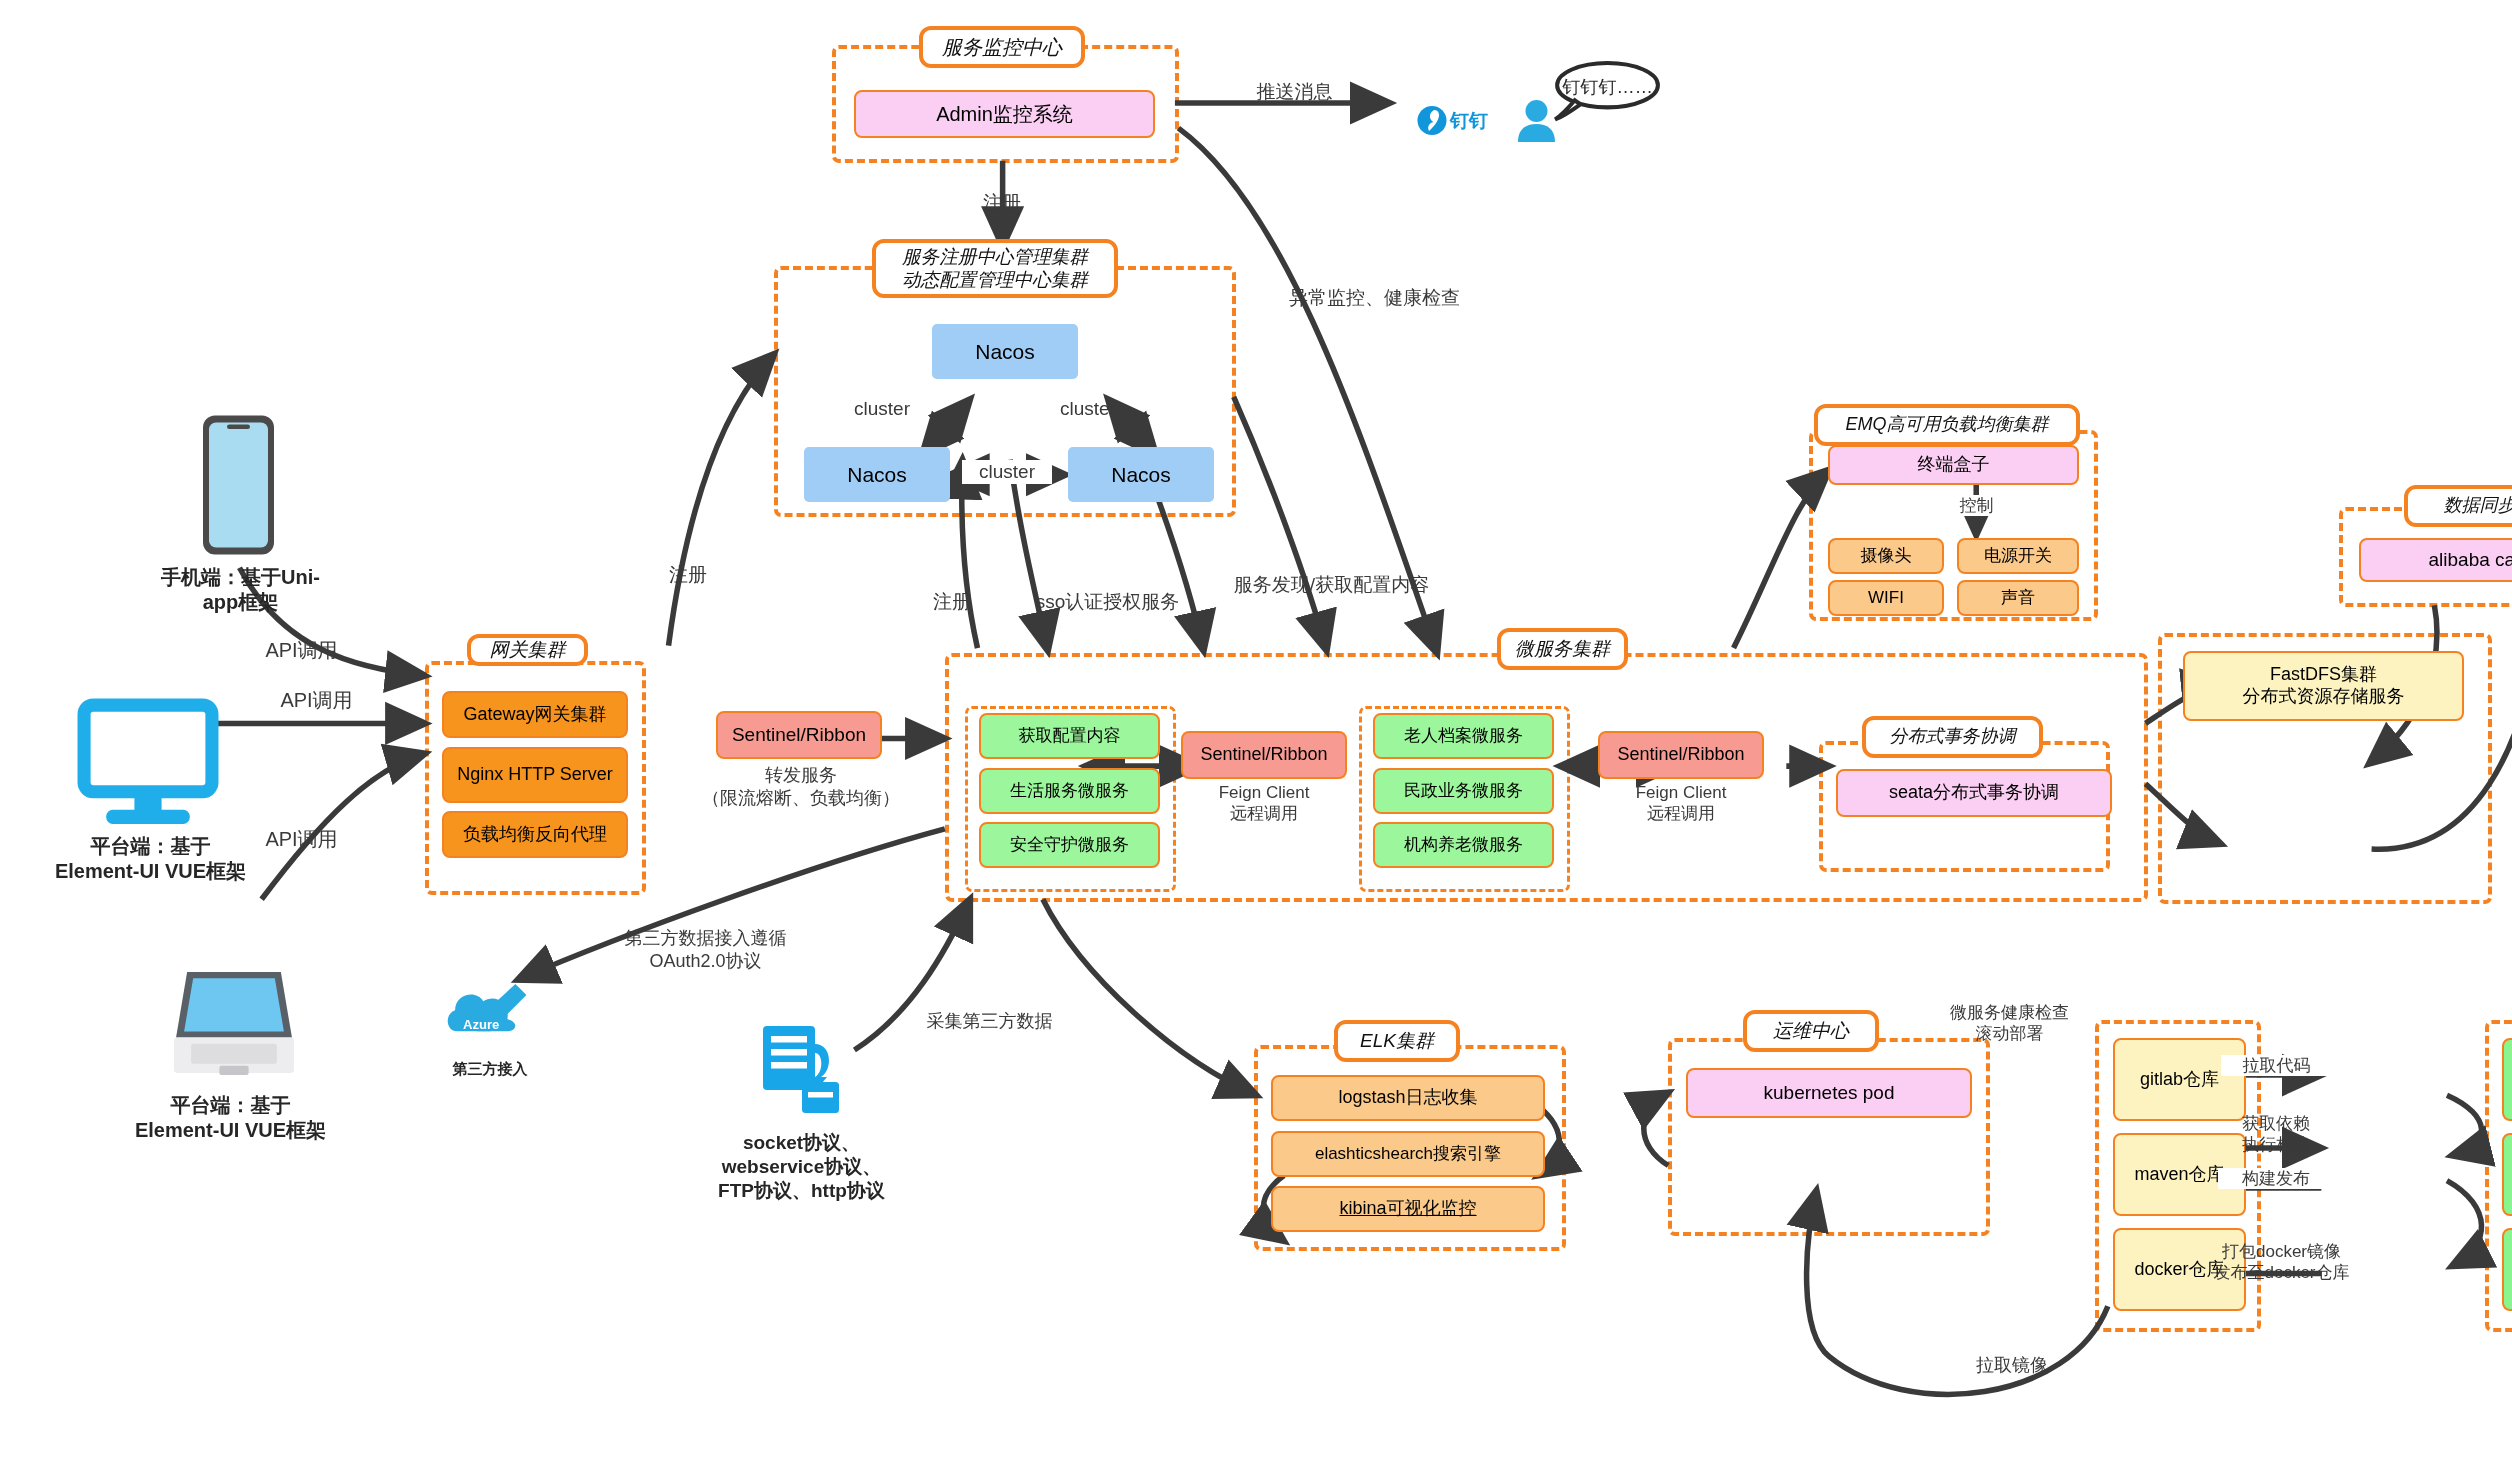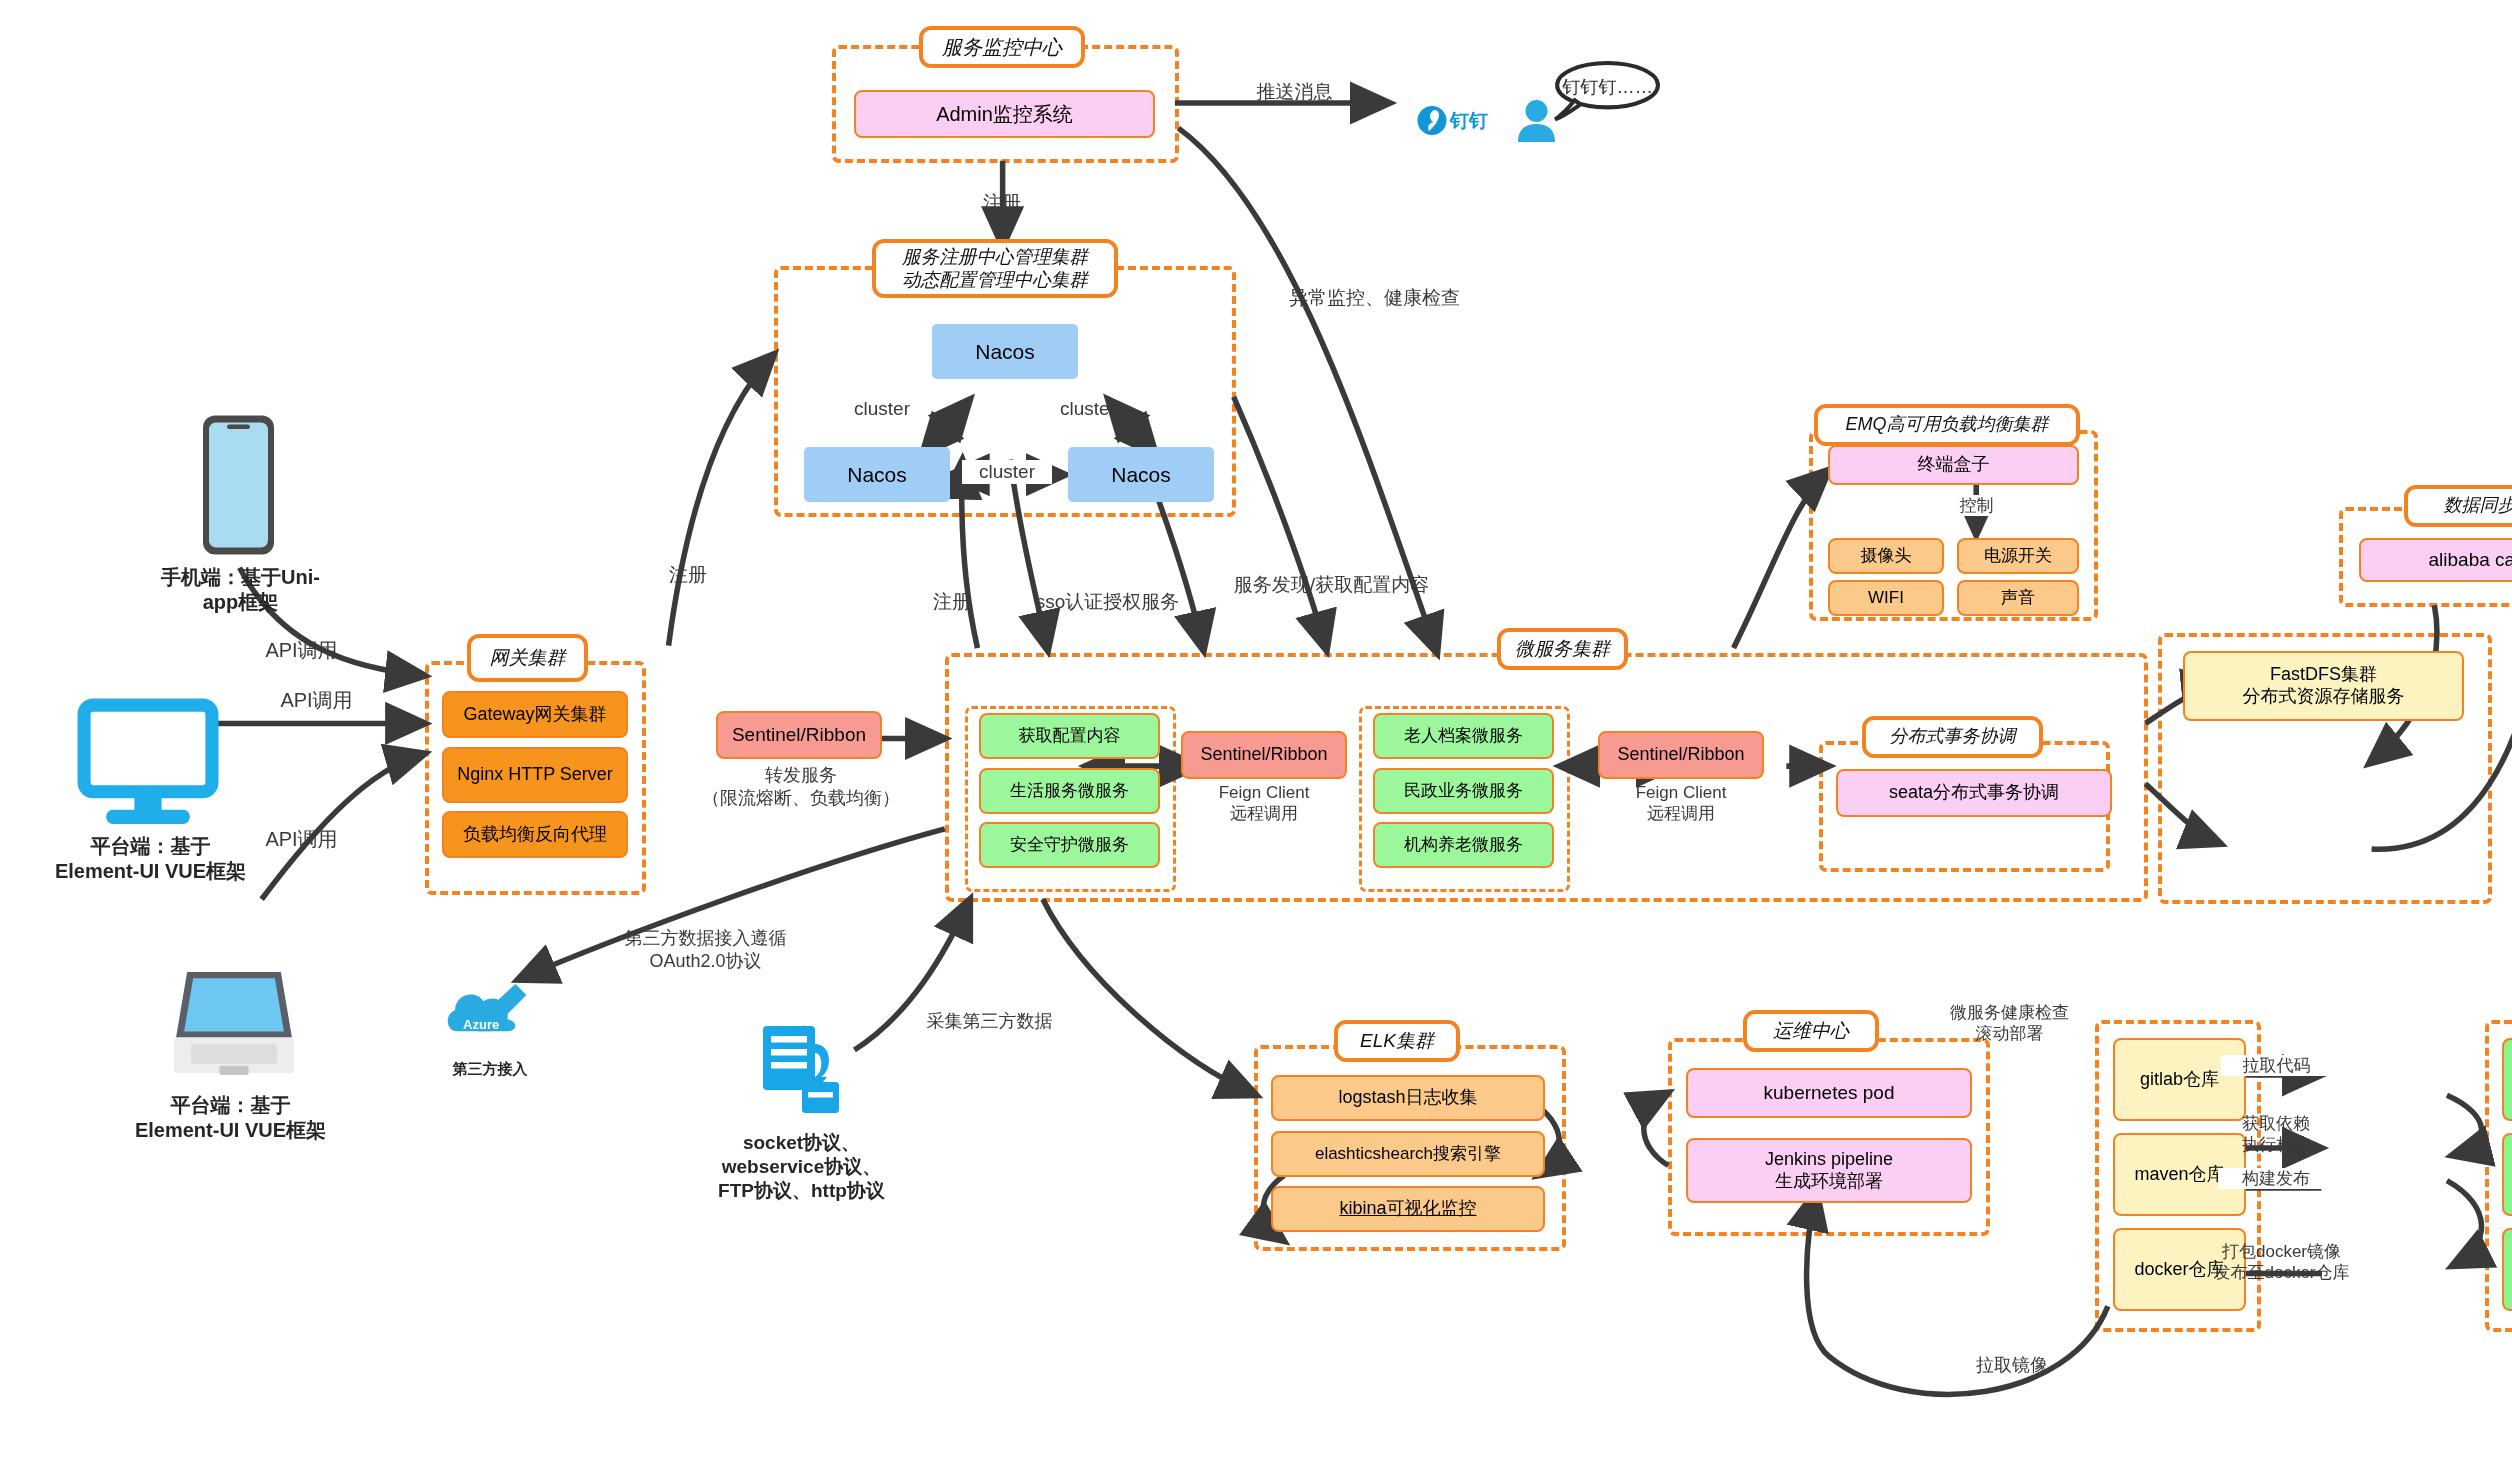--- a/index.html
+++ b/index.html
@@ -213,21 +213,21 @@
   <div class="cap" style="left:90px;top:1093px;width:281px;font-size:20px;">
     <div>平台端：基于</div>
     <div>Element-UI VUE框架</div>
   </div>
 
   <div class="lbl" style="left:236px;top:638px;width:131px;font-size:20px;">API调用</div>
   <div class="lbl" style="left:251px;top:688px;width:131px;font-size:20px;">API调用</div>
   <div class="lbl" style="left:236px;top:827px;width:131px;font-size:20px;">API调用</div>
 
   <div class="grp" style="left:425px;top:661px;width:221px;height:234px;"></div>
-  <div class="grp-title" style="left:467px;top:634px;width:121px;height:48px;font-size:19px;">
+  <div class="grp-title" style="left:467px;top:634px;width:121px;height:32px;font-size:19px;">
     <span>网关集群</span>
   </div>
   <div class="node n-orange" style="left:442px;top:691px;width:186px;height:47px;font-size:18px;">
     <span>Gateway网关集群</span>
   </div>
   <div class="node n-orange" style="left:442px;top:747px;width:186px;height:56px;font-size:18px;">
     <span>Nginx HTTP Server</span>
   </div>
   <div class="node n-orange" style="left:442px;top:811px;width:186px;height:47px;font-size:18px;">
     <span>负载均衡反向代理</span>
@@ -375,24 +375,20 @@
     <span>kibina可视化监控</span>
   </div>
 
   <div class="grp" style="left:1668px;top:1038px;width:322px;height:198px;"></div>
   <div class="grp-title" style="left:1743px;top:1010px;width:136px;height:42px;font-size:19px;">
     <span>运维中心</span>
   </div>
   <div class="node n-pink" style="left:1686px;top:1068px;width:286px;height:50px;font-size:19px;">
     <span>kubernetes pod</span>
   </div>
-  <div class="node n-pink" style="left:1686px;top:1138px;width:286px;height:65px;font-size:18px;flex-direction:column;">
-    <span>Jenkins pipeline</span>
-    <span>生成环境部署</span>
-  </div>
   <div class="lbl" style="left:1904px;top:1002px;width:211px;font-size:17px;">
     <div>微服务健康检查</div>
     <div>滚动部署</div>
   </div>
 
   <div class="grp" style="left:2095px;top:1020px;width:166px;height:312px;"></div>
   <div class="node n-yellow" style="left:2113px;top:1038px;width:133px;height:83px;font-size:18px;">
     <span>gitlab仓库</span>
   </div>
   <div class="node n-yellow" style="left:2113px;top:1133px;width:133px;height:83px;font-size:18px;">

